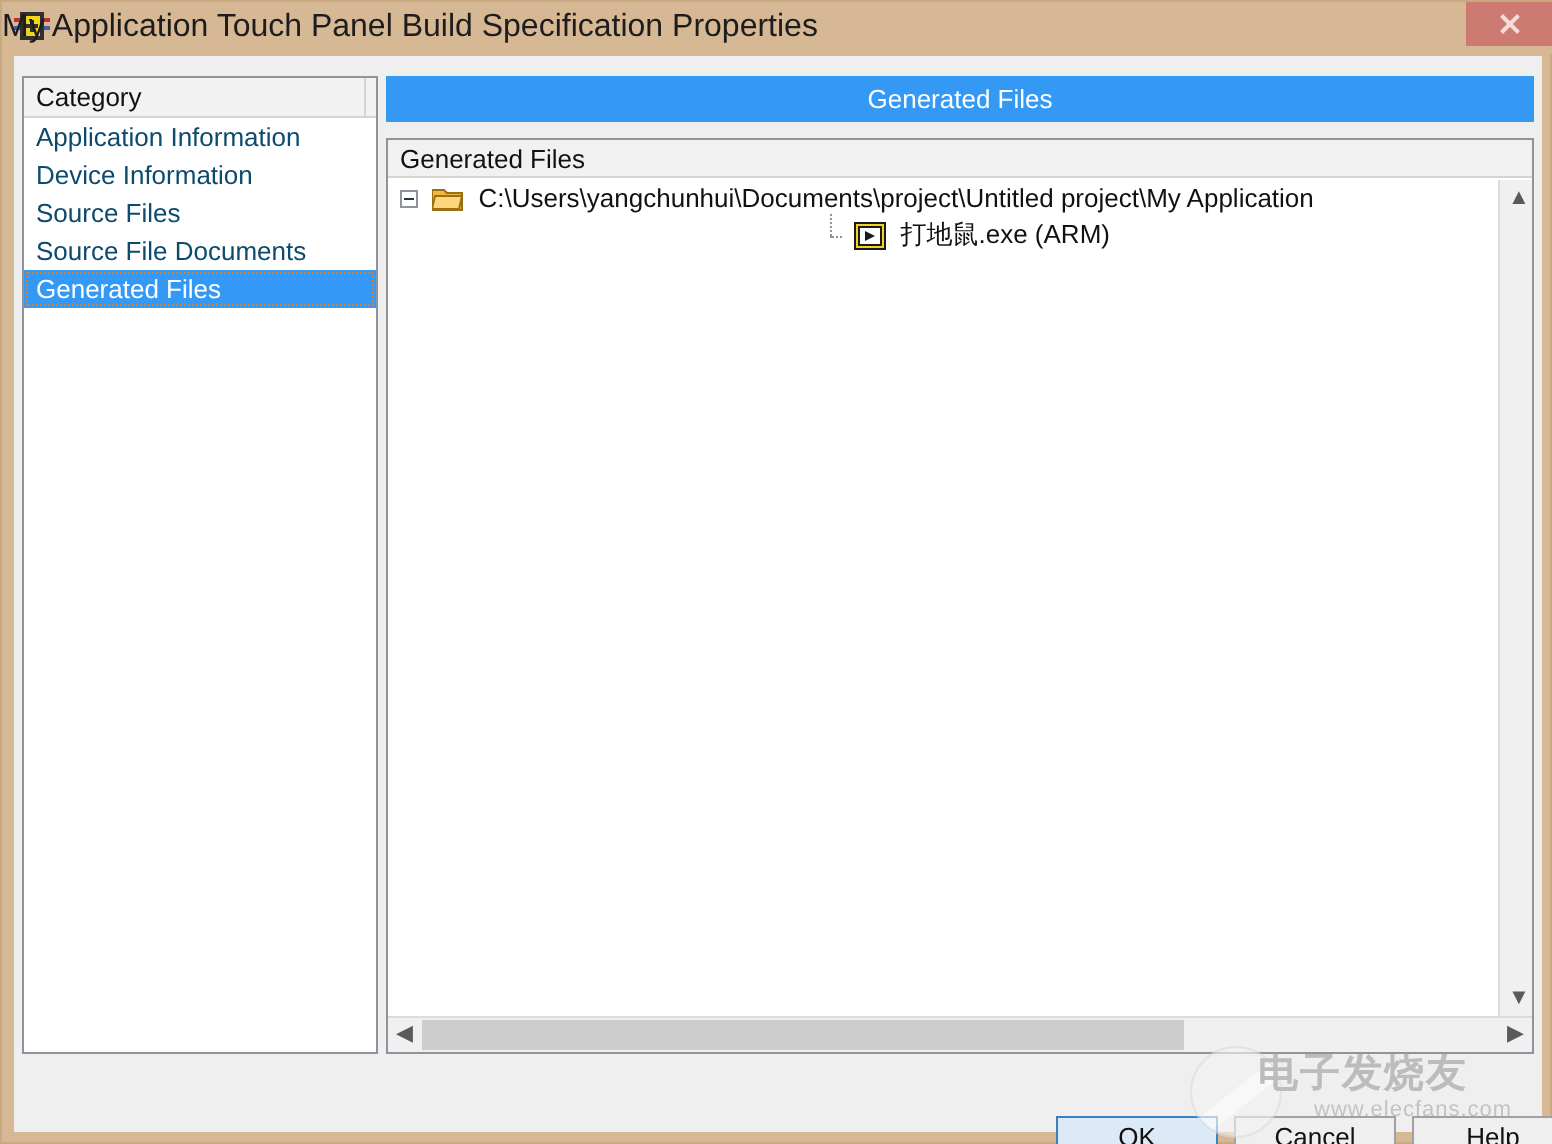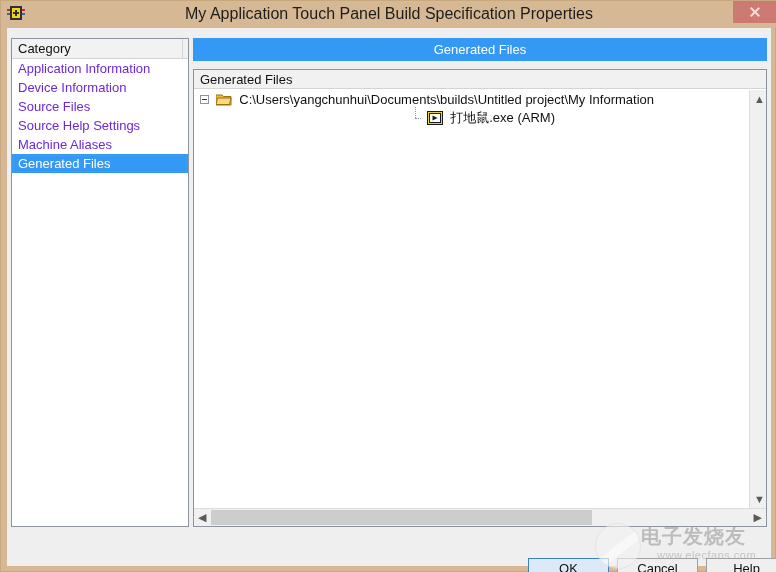--- a/index.html
+++ b/index.html
@@ -33,21 +33,21 @@
   .title-icon {
     position: absolute;
     left: 5px; top: 3px;
     width: 20px; height: 18px;
   }
   .title-text {
     position: absolute;
     left: 0; top: 0;
     width: 776px; height: 26px;
     line-height: 26px;
-    text-align: center;
+    text-align: left;
     font-size: 16px;
     color: #1d1d1d;
     white-space: nowrap;
   }
   .close-btn {
     position: absolute;
     right: 0px; top: 0px;
     width: 44px; height: 22px;
     background: #cd7b72;
     cursor: pointer;
@@ -100,21 +100,21 @@
     right: 0; top: 0;
     width: 5px; height: 100%;
     border-left: 1px solid #d4d4d4;
     background: #f2f2f2;
   }
   .cat-item {
     height: 19px;
     line-height: 19px;
     padding-left: 6px;
     font-size: 13px;
-    color: #6d28d9;
+    color: #0c4a6e;
     white-space: nowrap;
     cursor: default;
     box-sizing: border-box;
   }
   .cat-item.selected {
     background: #3399f5;
     color: #ffffff;
     outline: 1px dotted #d97f2a;
     outline-offset: -2px;
   }
@@ -293,21 +293,21 @@
   
   .watermark {
     position: absolute;
     left: 594px; top: 518px;
     width: 182px; height: 52px;
     pointer-events: none;
     opacity: 0.62;
   }
   .wm-text {
     position: absolute;
-    left: 46px; top: 4px;
+    left: 34px; top: 4px;
     font-size: 20px;
     font-weight: bold;
     color: #9e9e9e;
     letter-spacing: 1px;
     white-space: nowrap;
   }
   .wm-url {
     position: absolute;
     left: 62px; top: 30px;
     font-size: 11px;
@@ -355,22 +355,21 @@
     <div class="close-btn"></div>
   </div>
 
   <div class="client">
 
     <div class="category-panel">
       <div class="category-header">Category</div>
       <div class="cat-item">Application Information</div>
       <div class="cat-item">Device Information</div>
       <div class="cat-item">Source Files</div>
-      <div class="cat-item">Source Help Settings</div>
-      <div class="cat-item">Machine Aliases</div>
+      <div class="cat-item">Source File Documents</div>
       <div class="cat-item selected">Generated Files</div>
     </div>
 
     <div class="right-pane">
 
       <div class="pane-banner">Generated Files</div>
 
       <div class="tree-box">
 
         <div class="tree-header">Generated Files</div>
@@ -378,21 +377,21 @@
         <div class="tree-body">
 
           <div class="tree-row level0">
             <span class="expander"></span>
             <span class="folder-icon">
               <svg width="16" height="13" viewBox="0 0 16 13">
                 <path d="M0 2 L6 2 L7.5 3.5 L15 3.5 L15 12 L0 12 Z" fill="#f0b93c" stroke="#9c7012" stroke-width="1"></path>
                 <path d="M1.5 5 L15 5 L13.5 11.5 L0 11.5 Z" fill="#fcd87c" stroke="#9c7012" stroke-width="1"></path>
               </svg>
             </span>
-            <span class="row-label">C:\Users\yangchunhui\Documents\builds\Untitled project\My Information</span>
+            <span class="row-label">C:\Users\yangchunhui\Documents\project\Untitled project\My Application</span>
           </div>
 
           <div class="tree-row level1">
             <span class="guide"></span>
             <span class="vi-icon">
               <svg width="16" height="14" viewBox="0 0 16 14">
                 <rect x="0.5" y="0.5" width="15" height="13" fill="#f2d41c" stroke="#1a1a1a"></rect>
                 <rect x="2.5" y="2.5" width="11" height="9" fill="#ffffff" stroke="#1a1a1a"></rect>
                 <path d="M5.5 4.5 L10.5 7 L5.5 9.5 Z" fill="#1a1a1a"></path>
               </svg>

